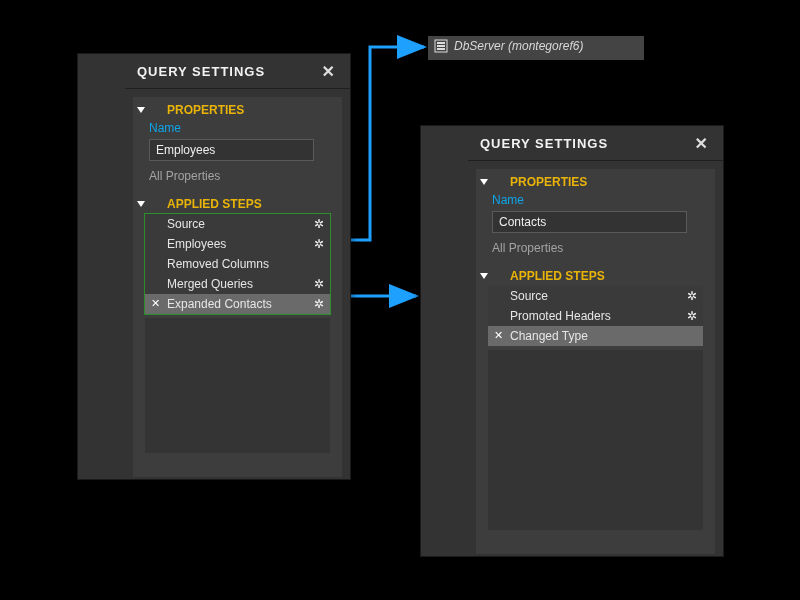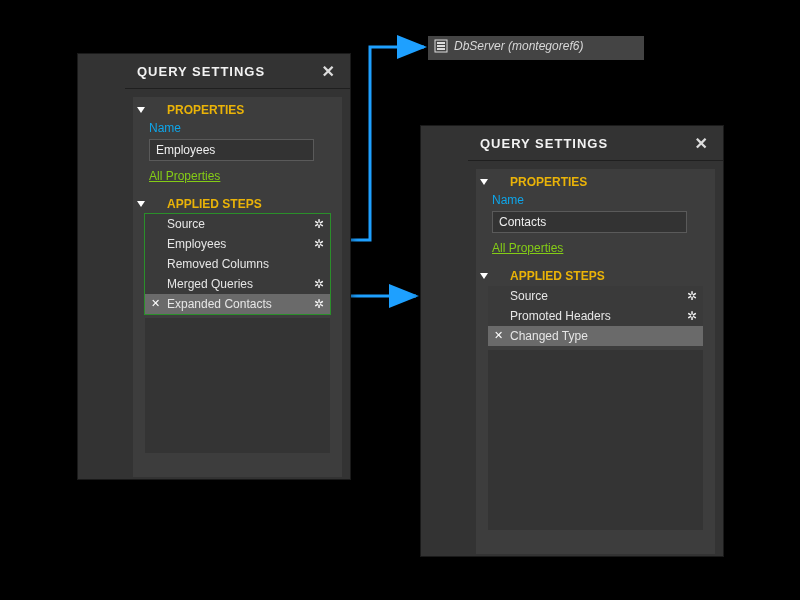--- a/index.html
+++ b/index.html
@@ -66,22 +66,21 @@
   }
   .prop-input {
     margin: 2px 28px 4px 16px;
     border: 1px solid #5a5a5a;
     background: #333;
     color: #eee;
     padding: 3px 6px;
     font-style: normal;
   }
   .link {
-    color: #84cc16;
-    text-decoration: underline;
+    color: #a3a3a3;
     padding: 4px 16px 8px 16px;
     cursor: pointer;
     display: inline-block;
   }
   .steps-box {
     margin: 1px 12px 4px 12px;
     background: #3a3a3a;
   }
   .steps-box.hl {
     outline: 1px solid #2a8f2a;

